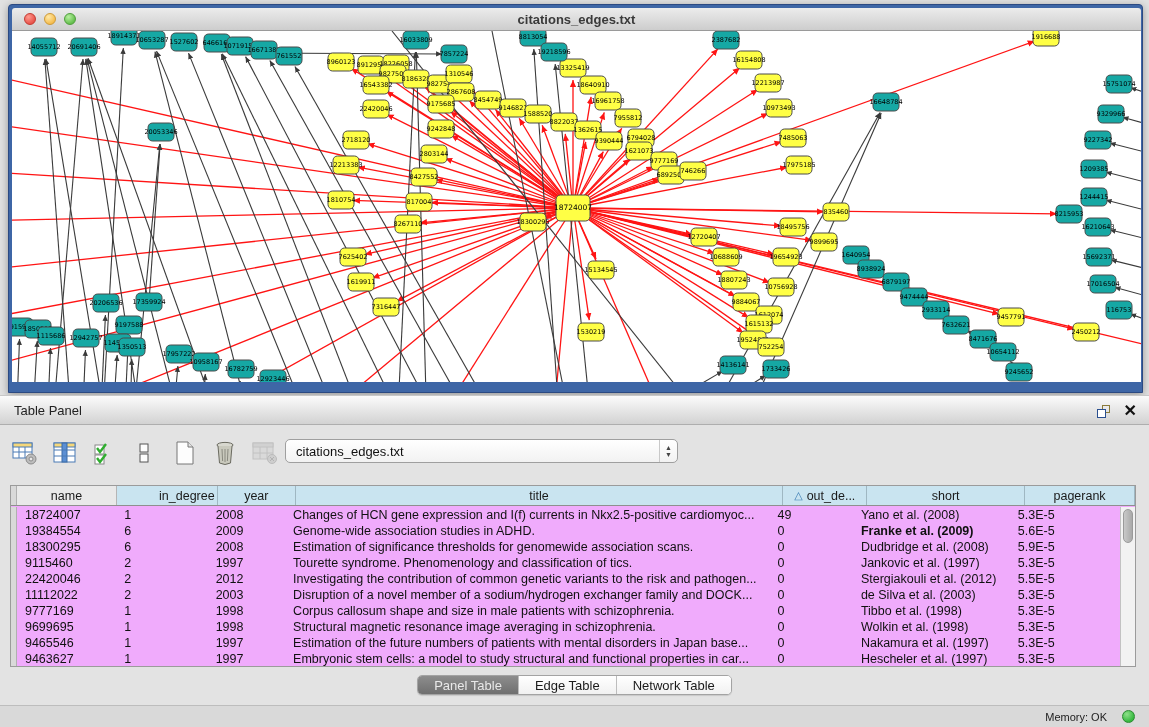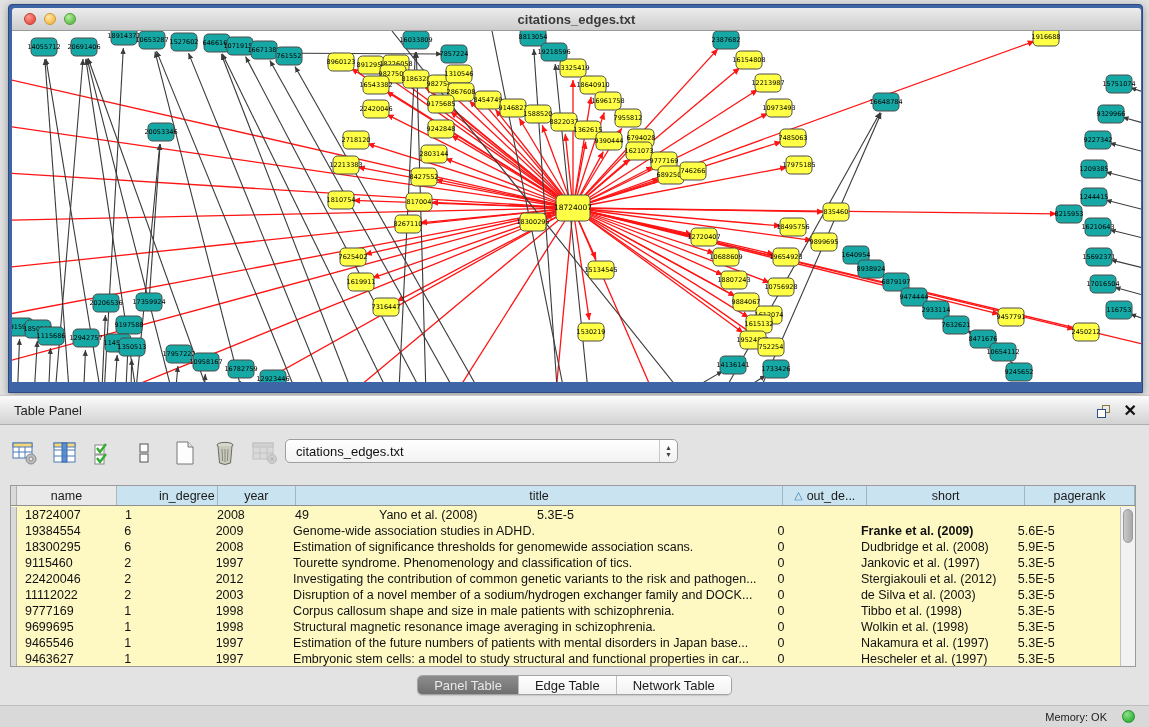--- a/index.html
+++ b/index.html
@@ -37,21 +37,21 @@
   .toolbar { position:absolute; left:0; top:31px; width:1149px; height:54px; display:flex; align-items:center; }
   .tb-icon { width:30px; height:30px; margin-left:10px; display:flex; align-items:center; justify-content:center; }
   .tb-icon svg { display:block; }
   .fx { font-family:"Liberation Serif",serif; font-style:italic; font-weight:bold; font-size:15px; color:#333; }
   .combo { position:absolute; left:285px; top:13px; width:393px; height:24px; background:linear-gradient(#ffffff,#f2f2f2);
     border:1px solid #9f9f9f; border-radius:5px; display:flex; align-items:center; }
   .combo-text { margin-left:10px; font-size:13px; color:#111; flex:1; }
   .combo-stepper { width:18px; height:22px; display:flex; flex-direction:column; align-items:center; justify-content:center; gap:1px; border-left:1px solid #c9c9c9; }
   .combo-stepper span { font-size:7px; color:#444; line-height:6px; }
 
-  .table-box { position:absolute; left:10px; top:90px; width:1126px; height:182px; background:#fef9c3; border:1px solid #9b9b9b; }
+  .table-box { position:absolute; left:10px; top:90px; width:1126px; height:182px; background:#f0abfc; border:1px solid #9b9b9b; }
   .thead { display:flex; height:20px; border-bottom:1px solid #8f8f8f; }
   .th { font-size:12.5px; color:#1a1a1a; display:flex; align-items:center; justify-content:center;
     background:#c9e4f0; border-right:1px solid #9fb7c2; overflow:hidden; white-space:nowrap; }
   .th.gray { background:#e9e9e9; border-right:1px solid #b5b5b5; }
   .gutter { width:6px; background:#d9d9d9; border-right:1px solid #b0b0b0; }
   .sort-tri { color:#3f7fb4; font-size:11px; margin-right:4px; }
   .tbody { position:absolute; left:0; top:21px; right:16px; bottom:0; overflow:hidden; }
   .tr { display:flex; height:16px; }
   .td { font-size:12.5px; color:#111; padding-left:8px; white-space:nowrap; overflow:hidden; display:flex; align-items:center; }
   .vscroll { position:absolute; right:0; top:21px; width:15px; bottom:0; background:#f2f2f2; border-left:1px solid #c2c2c2; }
@@ -795,20 +795,21 @@
           <div class="th" style="width: 110px;">
             <span>pagerank</span>
           </div>
         </div>
       <div class="tbody" id="tbody">
           <div class="tr">
             <div class="gutter"></div>
             <div class="td" style="width: 100px;">18724007</div>
             <div class="td" style="width: 92px;">1</div>
             <div class="td" style="width: 78px;">2008</div>
+            <div class="td" style="width: 488px;">Changes of HCN gene expression and I(f) currents in Nkx2.5-positive cardiomyoc...</div>
             <div class="td" style="width: 84px;">49</div>
             <div class="td" style="width: 158px;">Yano et al. (2008)</div>
             <div class="td" style="width: 110px;">5.3E-5</div>
           </div>
           <div class="tr">
             <div class="gutter"></div>
             <div class="td" style="width: 100px;">19384554</div>
             <div class="td" style="width: 92px;">6</div>
             <div class="td" style="width: 78px;">2009</div>
             <div class="td" style="width: 488px;">Genome-wide association studies in ADHD.</div>

